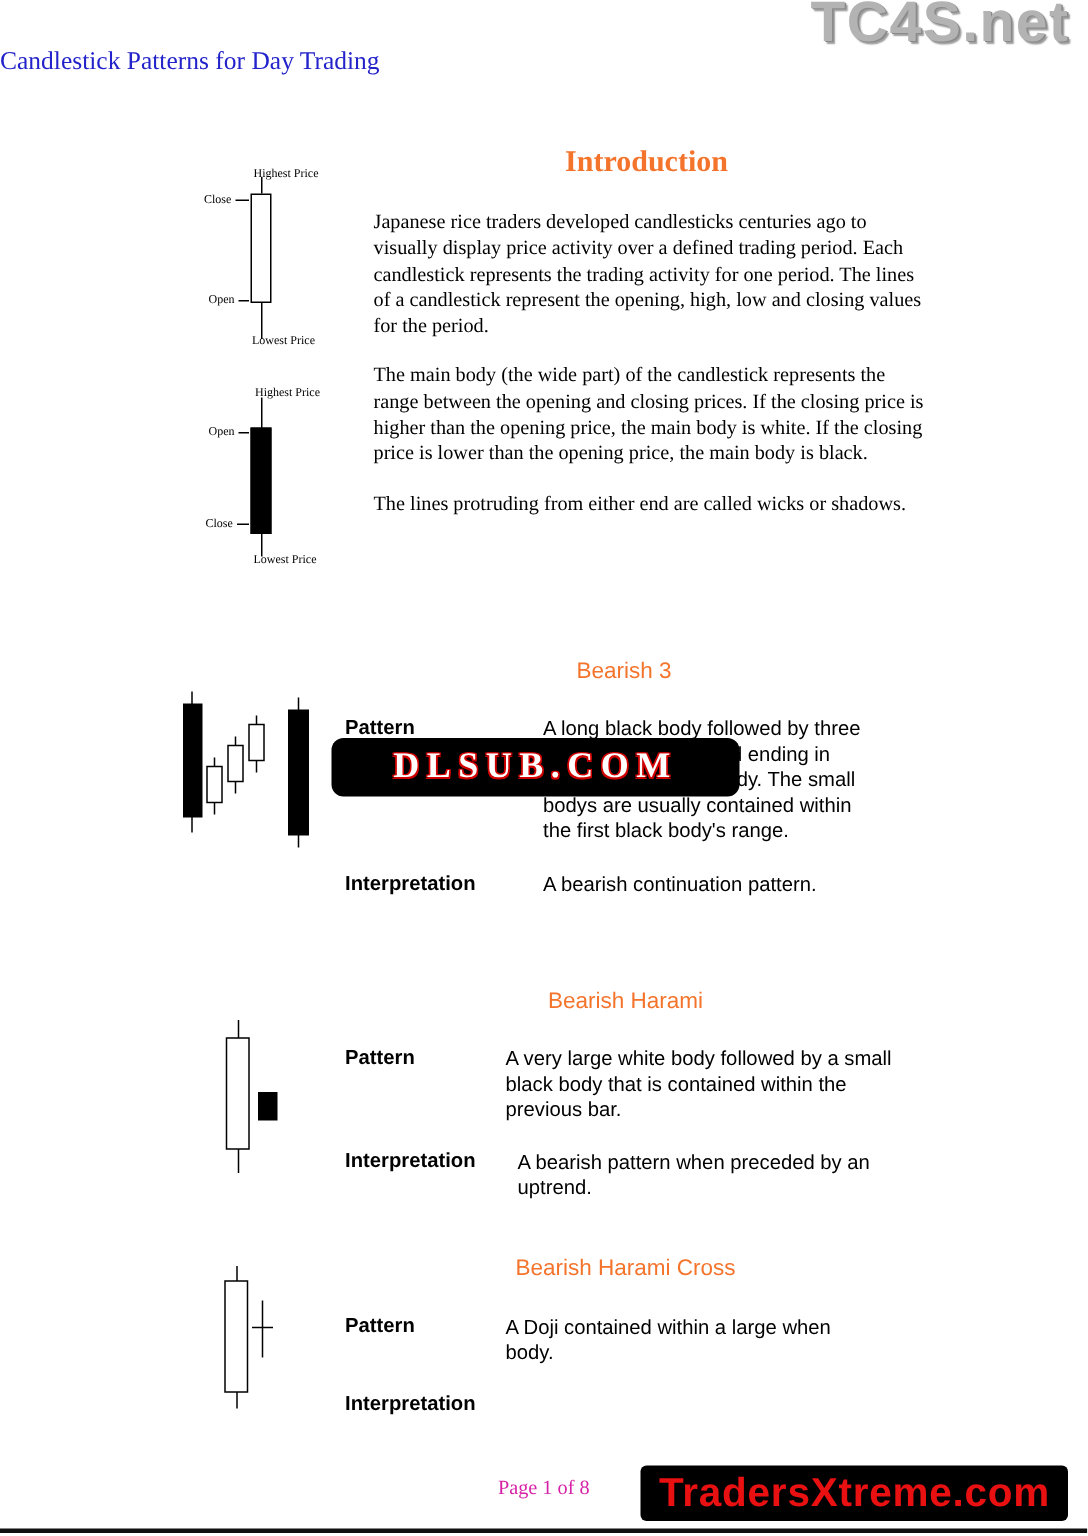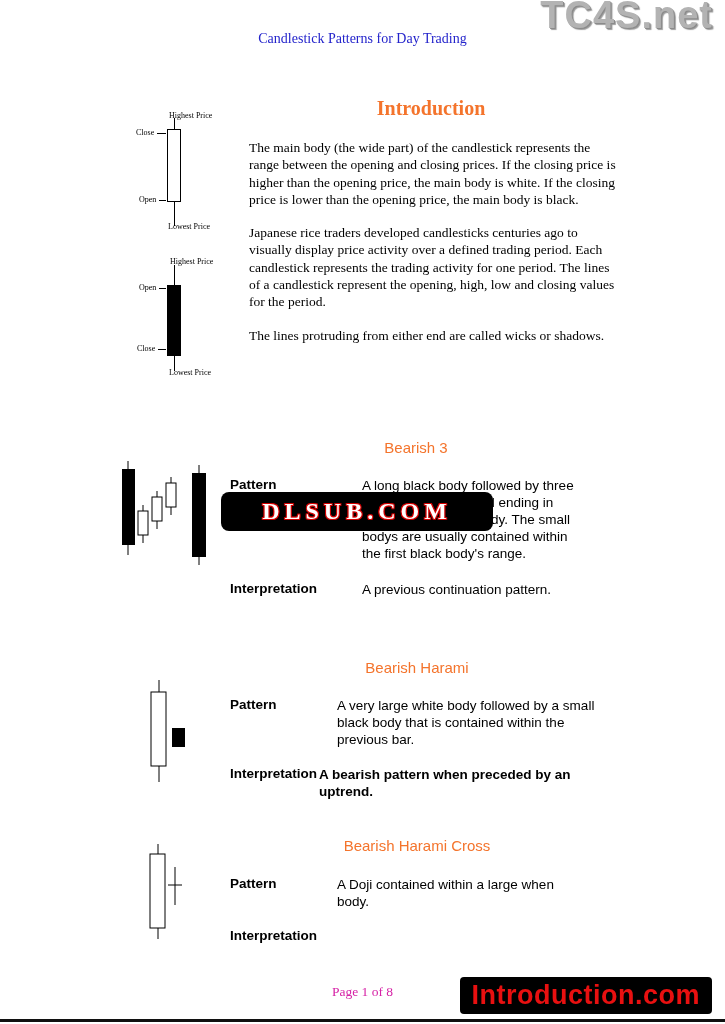--- a/index.html
+++ b/index.html
@@ -14,22 +14,22 @@
     position:relative;width:725px;height:1024px;background:#fff;
     font-family:"Liberation Serif",serif;color:#000;overflow:hidden;
   }
   .logo{
     position:absolute;top:-6px;right:12px;
     font-family:"Liberation Sans",sans-serif;font-weight:bold;font-size:38px;
     color:var(--logo-gray);letter-spacing:1px;
     text-shadow:1px 1px 0 #8a8a8a,2px 2px 1px #9e9e9e;
   }
   .title{
-    position:absolute;top:31px;left:0;width:100%;text-align:center;
-    font-size:14px;color:var(--title-blue);
+    position:absolute;top:31px;left:0;width:100%;
+    font-size:17px;color:var(--title-blue);
   }
   .intro-heading{
     position:absolute;top:97px;left:248px;width:366px;text-align:center;
     font-weight:bold;font-size:20px;color:var(--heading-orange);
   }
   .intro-text{
     position:absolute;top:139px;left:249px;width:372px;
     font-size:13.5px;line-height:17.3px;
   }
   .intro-text p{margin:0 0 16px 0;}
@@ -80,21 +80,21 @@
     font-size:13.5px;line-height:17px;
   }
   #s1-pattern-label{left:230px;top:477px;}
   #s1-pattern-text{left:362px;top:477px;width:216px;}
   #s1-interp-label{left:230px;top:581px;}
   #s1-interp-text{left:362px;top:581px;width:250px;}
 
   #s2-pattern-label{left:230px;top:697px;}
   #s2-pattern-text{left:337px;top:697px;width:268px;}
   #s2-interp-label{left:230px;top:766px;}
-  #s2-interp-text{left:319px;top:766px;width:268px;font-weight:bold;}
+  #s2-interp-text{left:345px;top:766px;width:268px;}
 
   #s3-pattern-label{left:230px;top:876px;}
   #s3-pattern-text{left:337px;top:876px;width:250px;}
   #s3-interp-label{left:230px;top:928px;}
   #s3-interp-text{left:337px;top:928px;width:250px;}
 
   .chart{position:absolute;}
   #chart-b3{left:110px;top:459px;}
   #chart-harami{left:138px;top:676px;}
   #chart-cross{left:138px;top:839px;}
@@ -146,22 +146,22 @@
     <span class="lab" id="db-upper">Open</span>
     <span class="lab" id="db-lower">Close</span>
     <span class="lab" id="db-bottom">Lowest Price</span>
     <div class="conn" id="db-line1"></div>
     <div class="conn" id="db-line2"></div>
     <div class="wick"></div>
     <div class="cbody black"></div>
   </div>
 
   <div class="intro-text">
+    <p>Japanese rice traders developed candlesticks centuries ago to visually display price activity over a defined trading period. Each candlestick represents the trading activity for one period. The lines of a candlestick represent the opening, high, low and closing values for the period.</p>
     <p>The main body (the wide part) of the candlestick represents the range between the opening and closing prices. If the closing price is higher than the opening price, the main body is white. If the closing price is lower than the opening price, the main body is black.</p>
-    <p>Japanese rice traders developed candlesticks centuries ago to visually display price activity over a defined trading period. Each candlestick represents the trading activity for one period. The lines of a candlestick represent the opening, high, low and closing values for the period.</p>
     <p>The lines protruding from either end are called wicks or shadows.</p>
   </div>
 
   <div class="section-heading" id="s1-heading">Bearish 3</div>
 
   <svg class="chart" id="chart-b3" width="115" height="108" viewBox="0 0 115 108">
     <line x1="18" y1="2" x2="18" y2="96" stroke="#000"></line>
     <rect x="12" y="10" width="13" height="76" fill="#000"></rect>
     <line x1="33" y1="46" x2="33" y2="84" stroke="#000"></line>
     <rect x="28" y="52" width="10" height="24" fill="#fff" stroke="#000"></rect>
@@ -169,21 +169,21 @@
     <rect x="42" y="38" width="10" height="24" fill="#fff" stroke="#000"></rect>
     <line x1="61" y1="18" x2="61" y2="56" stroke="#000"></line>
     <rect x="56" y="24" width="10" height="24" fill="#fff" stroke="#000"></rect>
     <line x1="89" y1="6" x2="89" y2="106" stroke="#000"></line>
     <rect x="82" y="14" width="14" height="84" fill="#000"></rect>
   </svg>
 
   <div class="row-label" id="s1-pattern-label">Pattern</div>
   <div class="row-text" id="s1-pattern-text">A long black body followed by three small white bodys and ending in another long black body. The small bodys are usually contained within the first black body's range.</div>
   <div class="row-label" id="s1-interp-label">Interpretation</div>
-  <div class="row-text" id="s1-interp-text">A previous continuation pattern.</div>
+  <div class="row-text" id="s1-interp-text">A bearish continuation pattern.</div>
 
   <div class="watermark">DLSUB.COM</div>
 
   <div class="section-heading" id="s2-heading">Bearish Harami</div>
 
   <svg class="chart" id="chart-harami" width="60" height="110" viewBox="0 0 60 110">
     <line x1="21" y1="4" x2="21" y2="106" stroke="#000"></line>
     <rect x="13" y="16" width="15" height="74" fill="#fff" stroke="#000"></rect>
     <rect x="34" y="52" width="13" height="19" fill="#000"></rect>
   </svg>
@@ -200,16 +200,16 @@
     <rect x="12" y="15" width="15" height="74" fill="#fff" stroke="#000"></rect>
     <line x1="37" y1="28" x2="37" y2="66" stroke="#000"></line>
     <line x1="30" y1="46" x2="44" y2="46" stroke="#000"></line>
   </svg>
 
   <div class="row-label" id="s3-pattern-label">Pattern</div>
   <div class="row-text" id="s3-pattern-text">A Doji contained within a large when body.</div>
   <div class="row-label" id="s3-interp-label">Interpretation</div>
 
   <div class="page-number">Page 1 of 8</div>
-  <div class="brand">Introduction.com</div>
+  <div class="brand">TradersXtreme.com</div>
   <div class="bottom-rule"></div>
 
 </div>
 
 </body></html>

